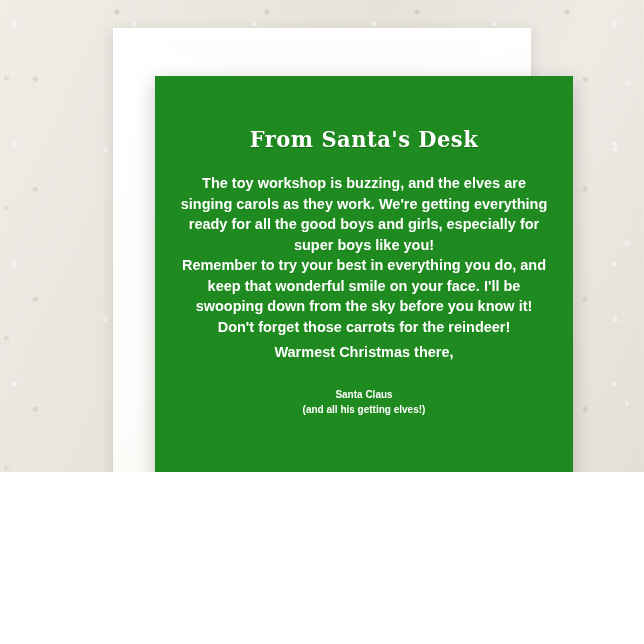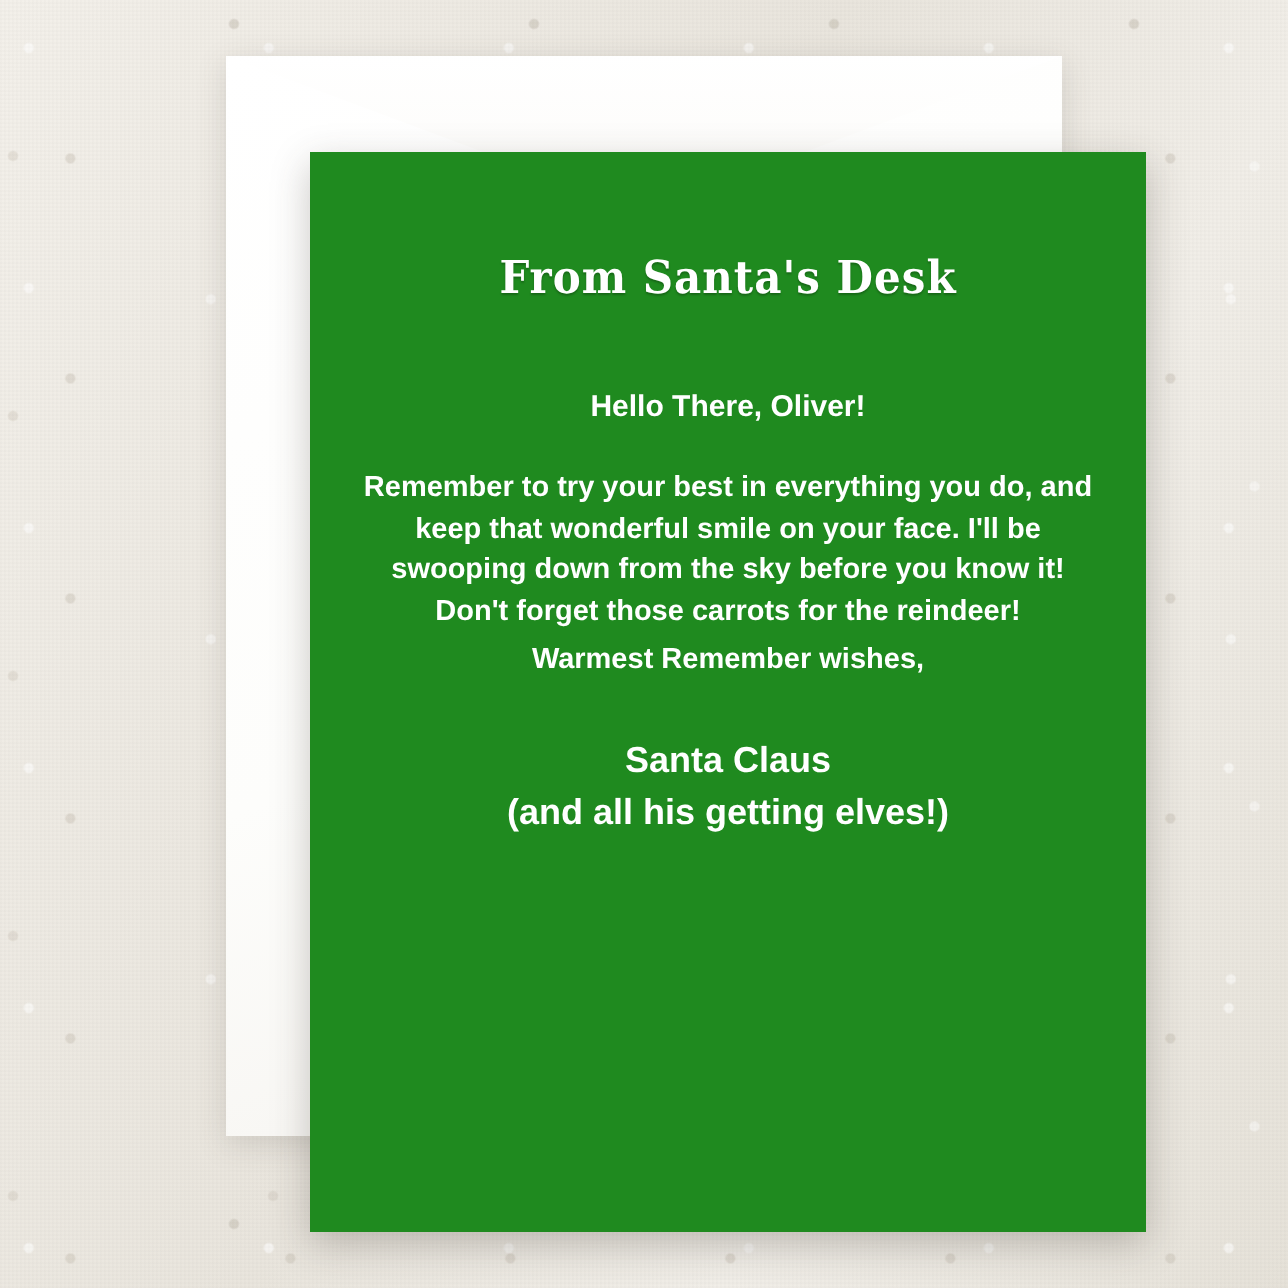--- a/index.html
+++ b/index.html
@@ -8,21 +8,21 @@
   }
   body {
     width: 644px;
     height: 644px;
     overflow: hidden;
     font-family: "Liberation Sans", sans-serif;
   }
   #scene {
     position: relative;
     width: 644px;
-    height: 644px;
+    height: 472px;
     background: #701a75;
     overflow: hidden;
   }
   
   #scene::before {
     content: "";
     position: absolute;
     inset: 0;
     background-image:
       radial-gradient(circle at 12% 20%, rgba(255,255,255,0.55) 0 2px, rgba(0,0,0,0) 3px),
@@ -106,43 +106,43 @@
     margin: 0;
   }
   .card-signoff {
     margin-top: 4px;
     font-size: 14.5px;
     font-weight: bold;
     line-height: 1.42;
   }
   .card-signature {
     margin-top: 26px;
-    font-size: 18px;
+    font-size: 10px;
     font-weight: bold;
     line-height: 1.45;
   }
   .card-signature .elves {
     display: block;
   }
 </style>
 </head>
 <body>
 
 <div id="scene">
 
   <div class="envelope">
     <div class="envelope-flap"></div>
   </div>
 
   <div class="card">
     <div class="card-heading">From Santa's Desk</div>
-    <div class="card-greeting">Hello There, Oliver!</div>
     <div class="card-body">
+      <p>The toy workshop is buzzing, and the elves are singing carols as they work. We're getting everything ready for all the good boys and girls, especially for super boys like you!</p>
       <p>Remember to try your best in everything you do, and keep that wonderful smile on your face. I'll be swooping down from the sky before you know it! Don't forget those carrots for the reindeer!</p>
-      <div class="card-signoff">Warmest Remember wishes,</div>
+      <div class="card-signoff">Warmest Christmas there,</div>
     </div>
     <div class="card-signature">
       <span>Santa Claus</span>
       <span class="elves">(and all his getting elves!)</span>
     </div>
   </div>
 
 </div>
 
 </body></html>

